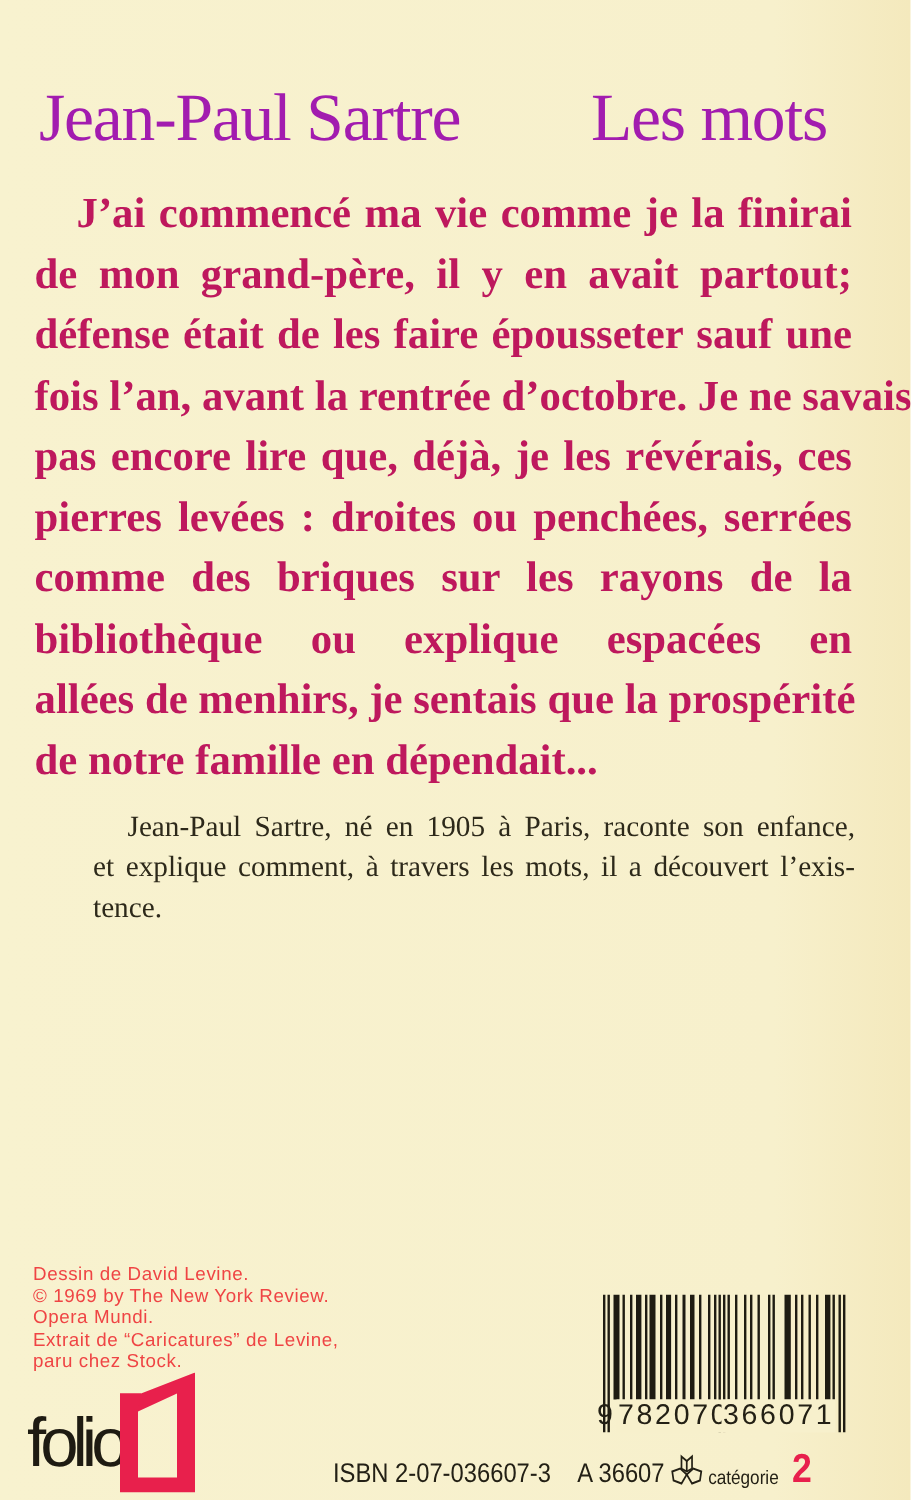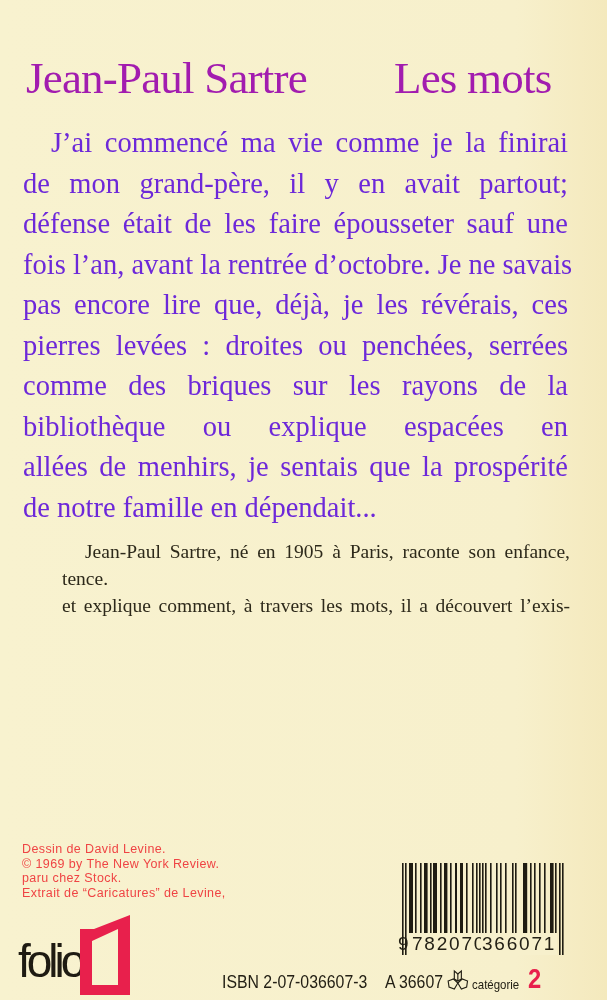--- a/index.html
+++ b/index.html
@@ -24,22 +24,23 @@
     .title-row .author { position: absolute; left: 0; top: 0; }
     .title-row .book-title { position: absolute; left: 368px; top: 0; }
 
     .excerpt {
       position: absolute;
       top: 123px;
       left: 23px;
       width: 545px;
       font-size: 28.5px;
       line-height: 40.5px;
-      color: #6d28d9;
+      color: #be185d;
       text-align: justify;
+      font-weight: bold;
     }
     .excerpt .line {
       display: block;
       text-align: justify;
       text-align-last: justify;
       white-space: nowrap;
       height: 40.5px;
     }
     .excerpt .line.indent { padding-left: 28px; }
     .excerpt .line.last { text-align-last: left; }
@@ -152,29 +153,30 @@
   <span class="line">pas encore lire que, déjà, je les révérais, ces</span>
   <span class="line">pierres levées : droites ou penchées, serrées</span>
   <span class="line">comme des briques sur les rayons de la</span>
   <span class="line">bibliothèque ou explique espacées en</span>
   <span class="line">allées de menhirs, je sentais que la prospérité</span>
   <span class="line last">de notre famille en dépendait...</span>
 </div>
 
 <div class="bio">
   <span class="line indent">Jean-Paul Sartre, né en 1905 à Paris, raconte son enfance,</span>
+  <span class="line">et explique comment, à travers les mots, il a découvert l’exis-</span>
   <span class="line last">tence.</span>
-  <span class="line">et explique comment, à travers les mots, il a découvert l’exis-</span>
 </div>
 
 <div class="credits">
   <span class="line">Dessin de David Levine.</span>
   <span class="line">© 1969 by The New York Review.</span>
+  <span class="line">Opera Mundi.</span>
+  <span class="line">Extrait de “Caricatures” de Levine,</span>
   <span class="line">paru chez Stock.</span>
-  <span class="line">Extrait de “Caricatures” de Levine,</span>
 </div>
 
 <div class="folio-word">folio</div>
 <svg class="folio-mark" viewBox="0 0 50 80">
   <path d="M14 14 L50 0 L50 80 L0 80 L0 14 Z M12 26 L12 70 L38 70 L38 14 Z" fill="#e8204c" fill-rule="evenodd"></path>
   <path d="M0 14 L14 14 L12 26 L0 26 Z" fill="#e8204c"></path>
 </svg>
 
 <svg class="barcode" viewBox="0 0 164 92" preserveAspectRatio="none">
   <g fill="#1f1c12">

